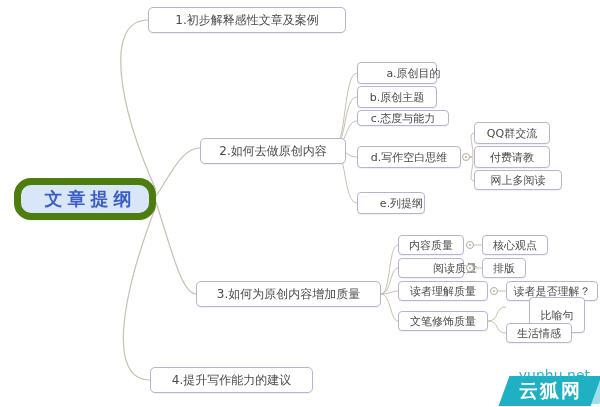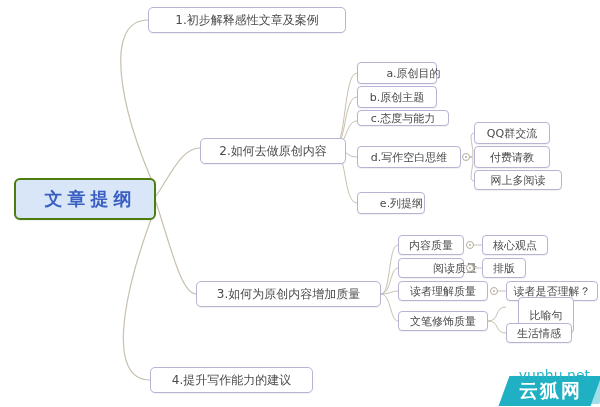--- a/index.html
+++ b/index.html
@@ -10,21 +10,21 @@
   .links{position:absolute;left:0;top:0;width:600px;height:407px;}
   .node{
     position:absolute;box-sizing:border-box;
     display:flex;align-items:center;justify-content:center;
     background:#ffffff;border:1px solid #b9b2d4;border-radius:5px;
     color:#4a4a4a;font-size:12px;line-height:1;white-space:nowrap;
     box-shadow:0 1px 1px rgba(0,0,0,0.06);
     cursor:default;
   }
   .root{
-    background:#d9e6f8;border:2px solid #4d7c0f;border-radius:6px;
+    background:#d9e6f8;border:7px solid #4d7c0f;border-radius:17px;
     color:#3a5ec2;font-size:18px;font-weight:bold;letter-spacing:5px;
     padding-left:11px;
   }
   .l3{font-size:11px;border-radius:4px;}
   .dot{
     position:absolute;width:8px;height:8px;box-sizing:border-box;
     border:1px solid #b3ab9c;border-radius:50%;background:#fff;cursor:pointer;
   }
   .dot::after{
     content:"";position:absolute;left:2px;top:2px;width:2px;height:2px;
@@ -99,21 +99,21 @@
   <div class="node l3" style="left:474px;top:170px;width:88px;height:20px;">网上多阅读</div>
 
   <div class="node l3" style="left:398px;top:235px;width:66px;height:20px;">内容质量</div>
   <div class="node l3" style="left:398px;top:258px;width:66px;height:20px;padding-left:48px;">阅读质量</div>
   <div class="node l3" style="left:398px;top:281px;width:90px;height:20px;">读者理解质量</div>
   <div class="node l3" style="left:398px;top:311px;width:90px;height:20px;">文笔修饰质量</div>
 
   <div class="node l3" style="left:482px;top:235px;width:66px;height:20px;">核心观点</div>
   <div class="node l3" style="left:482px;top:258px;width:44px;height:20px;">排版</div>
   <div class="node l3" style="left:506px;top:281px;width:92px;height:20px;">读者是否理解？</div>
-  <div class="node l3" style="left:518px;top:297px;width:56px;height:36px;">比喻句</div>
+  <div class="node l3" style="left:529px;top:297px;width:56px;height:36px;">比喻句</div>
   <div class="node l3" style="left:506px;top:323px;width:66px;height:20px;">生活情感</div>
 
   <div class="dot" style="left:462px;top:153px;"></div>
   <div class="dot" style="left:466px;top:241px;"></div>
   <div class="dot" style="left:466px;top:264px;"></div>
   <div class="dot" style="left:490px;top:287px;"></div>
 
   <div class="watermark">
     <div class="wm-band-light"></div>
     <div class="wm-band">

